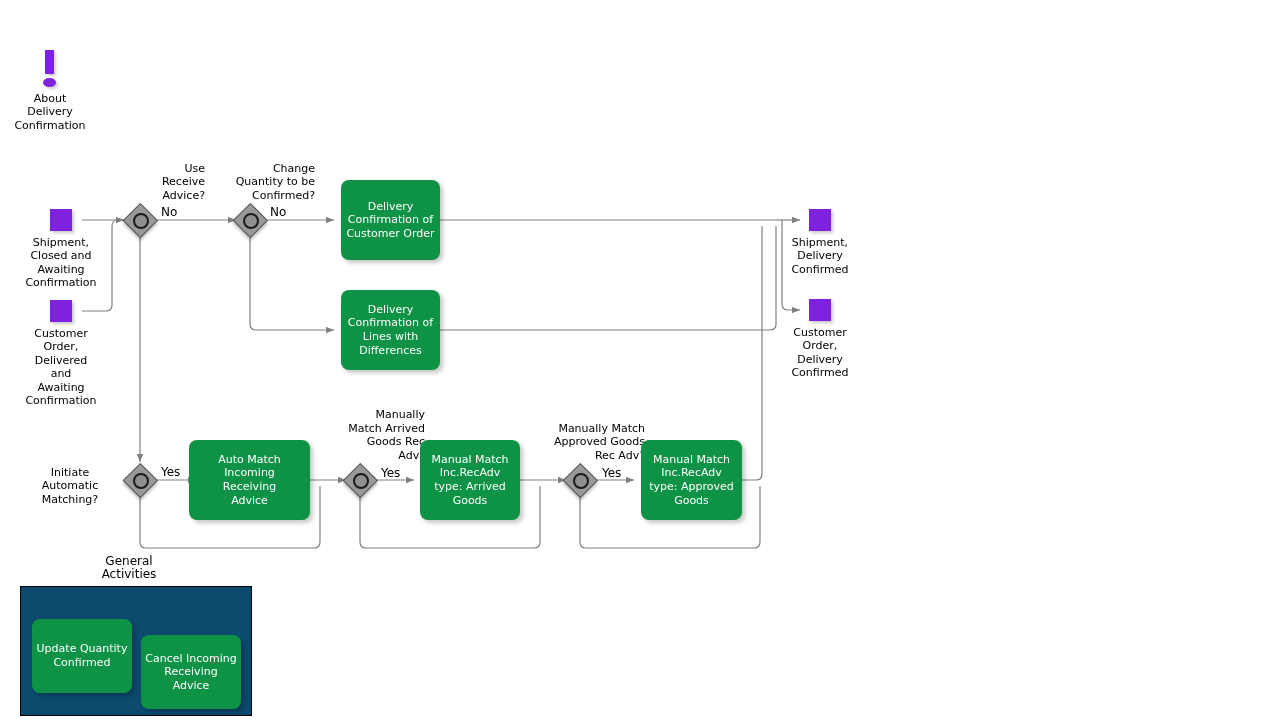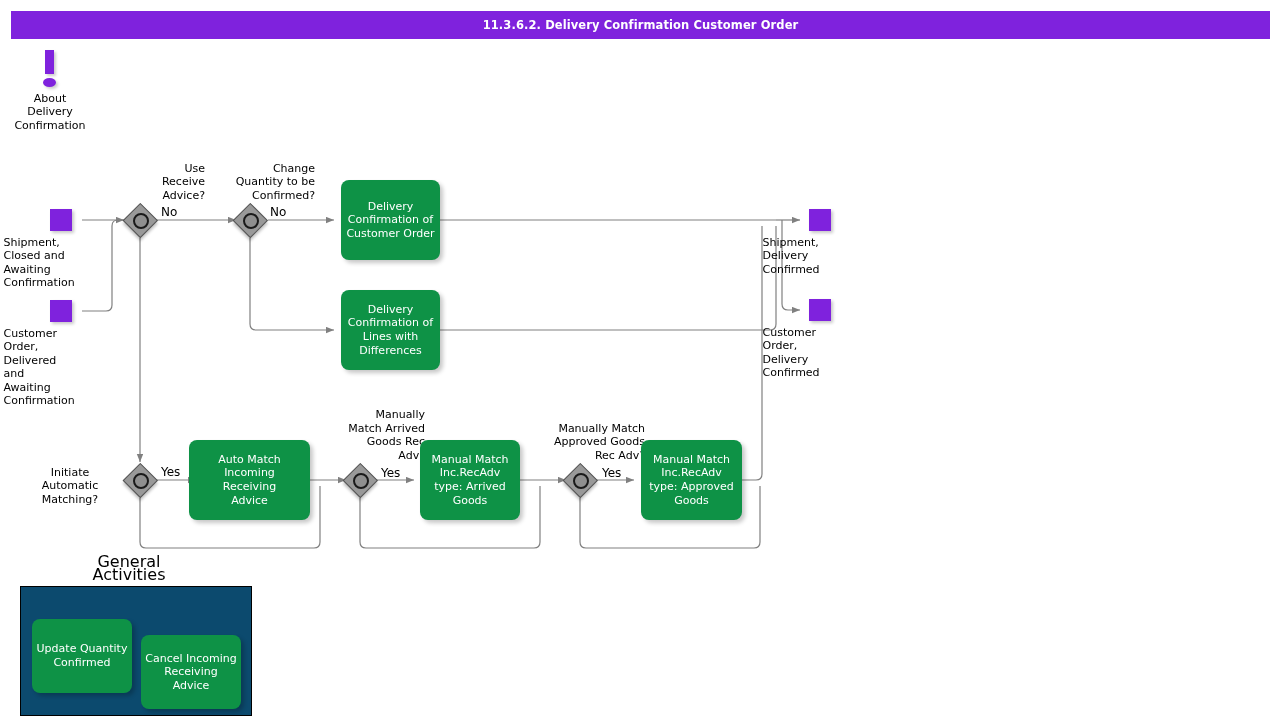--- a/index.html
+++ b/index.html
@@ -25,21 +25,21 @@
   
   .node{position:absolute;}
 
   
   .event .sq{
     width:22px;height:22px;background:#7f22dd;
     box-shadow:2px 2px 3px rgba(0,0,0,.22);
   }
   .event .cap{
     position:absolute;left:50%;transform:translateX(-50%);
-    top:27px;width:115px;
+    top:27px;width:115px;text-align:center;
     font-size:11px;line-height:13.4px;color:#000;white-space:pre-line;
   }
 
   
   .task{
     position:absolute;background:#0e9246;border-radius:8px;
     box-shadow:3px 3px 4px rgba(0,0,0,.22);
     display:flex;align-items:center;justify-content:center;
     color:#ffffff;font-size:11px;line-height:13.6px;text-align:center;
     white-space:pre-line;padding:2px 4px;box-sizing:border-box;
@@ -88,32 +88,29 @@
     position:absolute;left:50%;transform:translateX(-50%);top:42px;
     width:140px;text-align:center;font-size:11px;line-height:13.4px;
     color:#000;white-space:pre-line;
   }
 
   
   .group{
     position:absolute;border:1.6px solid #000;background:#0c4a6e;
   }
   .group-cap{
-    position:absolute;text-align:center;font-size:16px;line-height:13.4px;
+    position:absolute;text-align:center;font-size:12px;line-height:13.4px;
     color:#000;white-space:pre-line;
   }
 </style>
 </head>
 <body>
 
 <div id="canvas">
 
-  <div class="titlebar">
-    <span>11.3.6.2. Delivery Confirmation Customer Order</span>
-  </div>
 
   <svg id="wires" viewBox="0 0 1280 720">
     <defs>
       <marker id="arr" markerWidth="9" markerHeight="9" refX="8" refY="3.2" orient="auto" markerUnits="userSpaceOnUse">
         <path d="M0,0 L8,3.2 L0,6.4 z" fill="#808080"></path>
       </marker>
     </defs>
     <g fill="none" stroke="#808080" stroke-width="1.2">
 
       <path d="M82,220 L124,220" marker-end="url(#arr)"></path>

